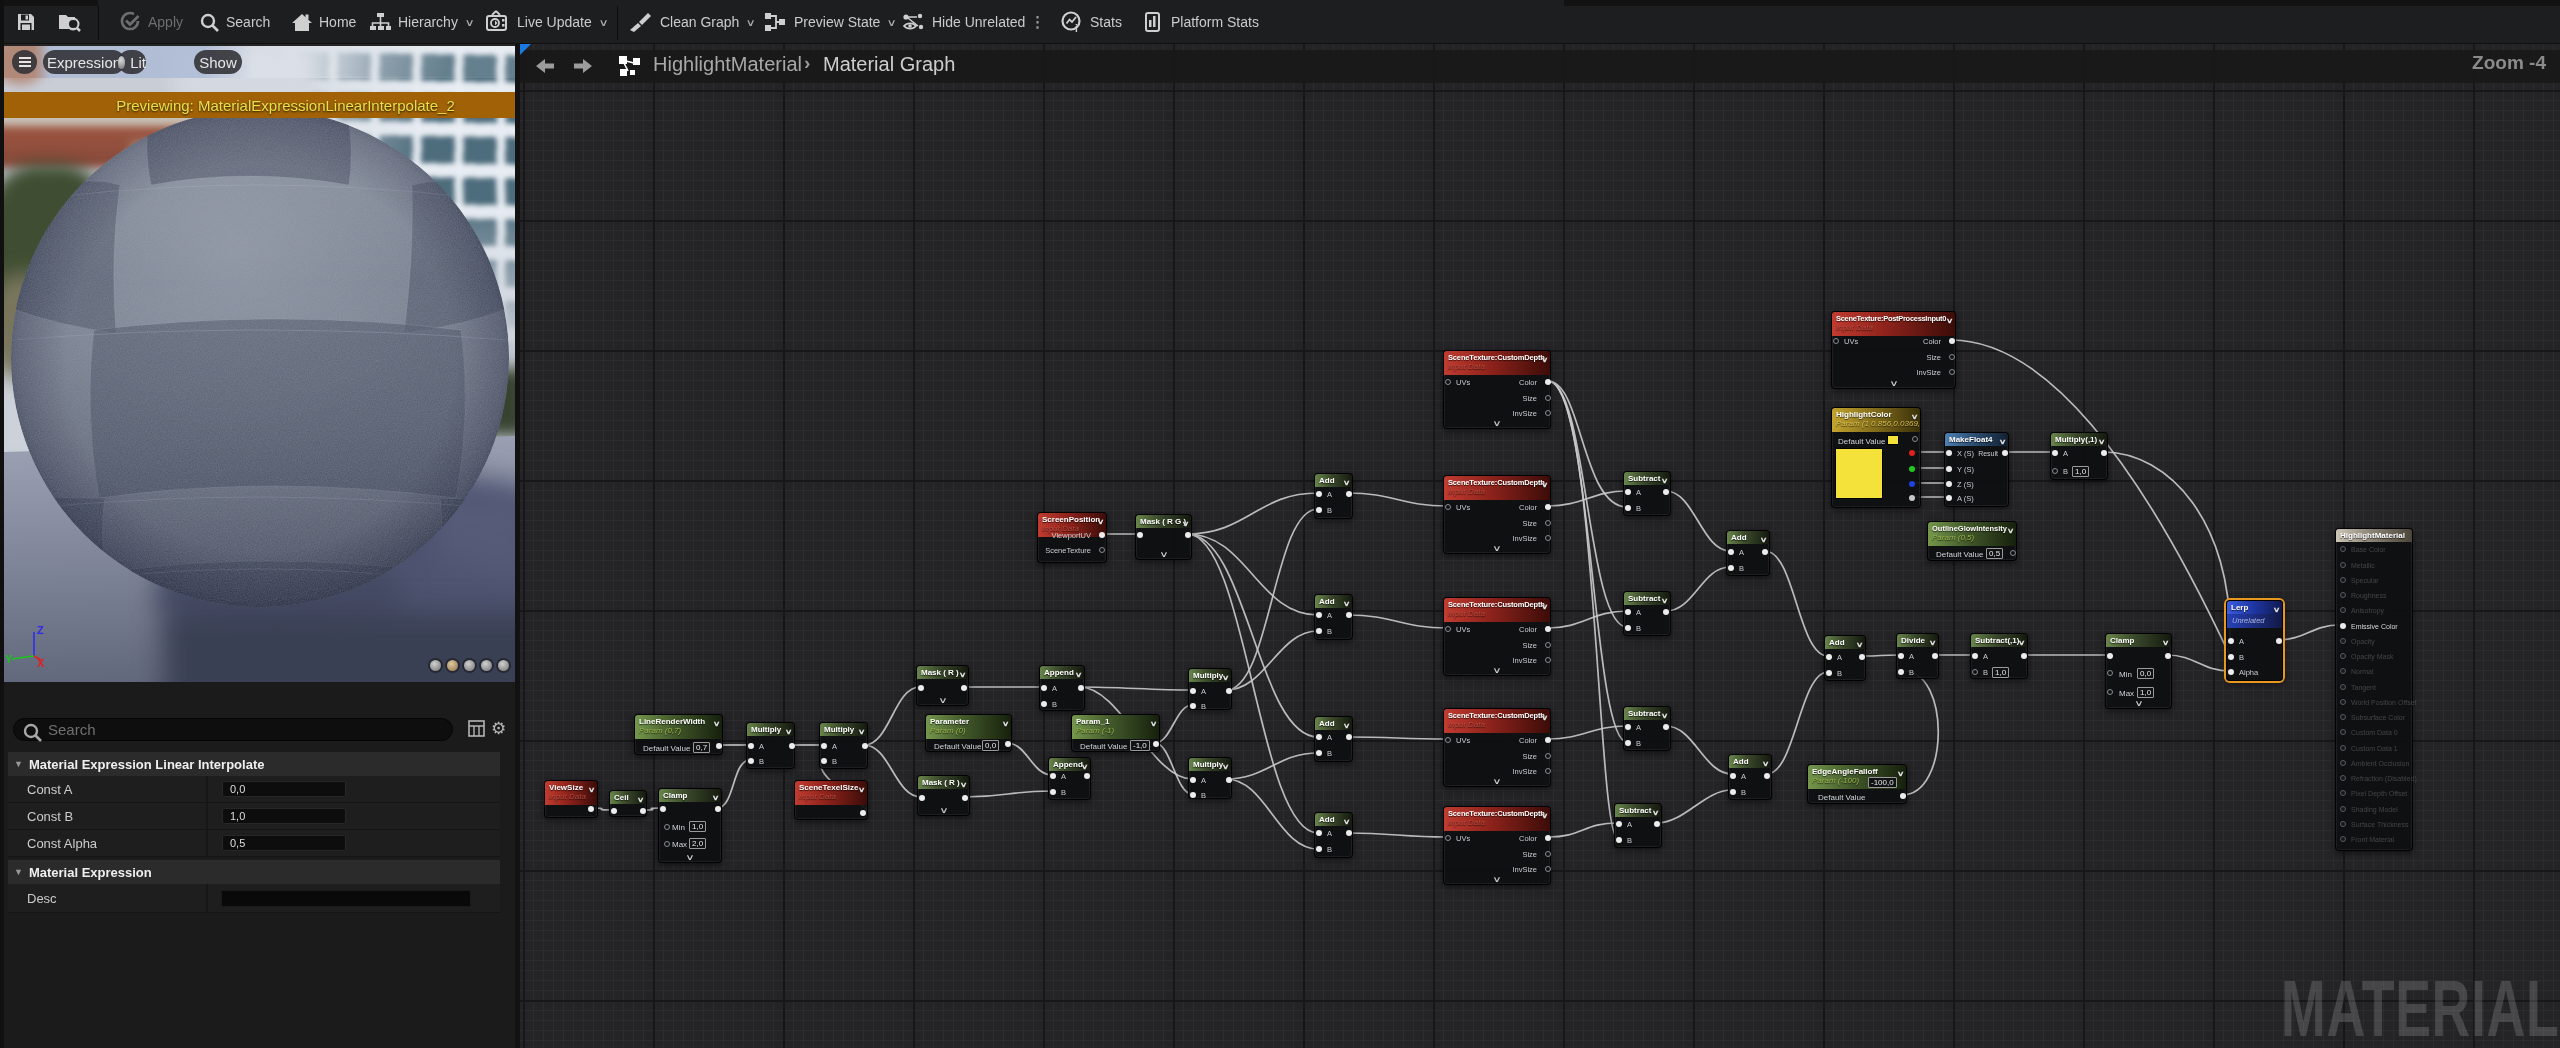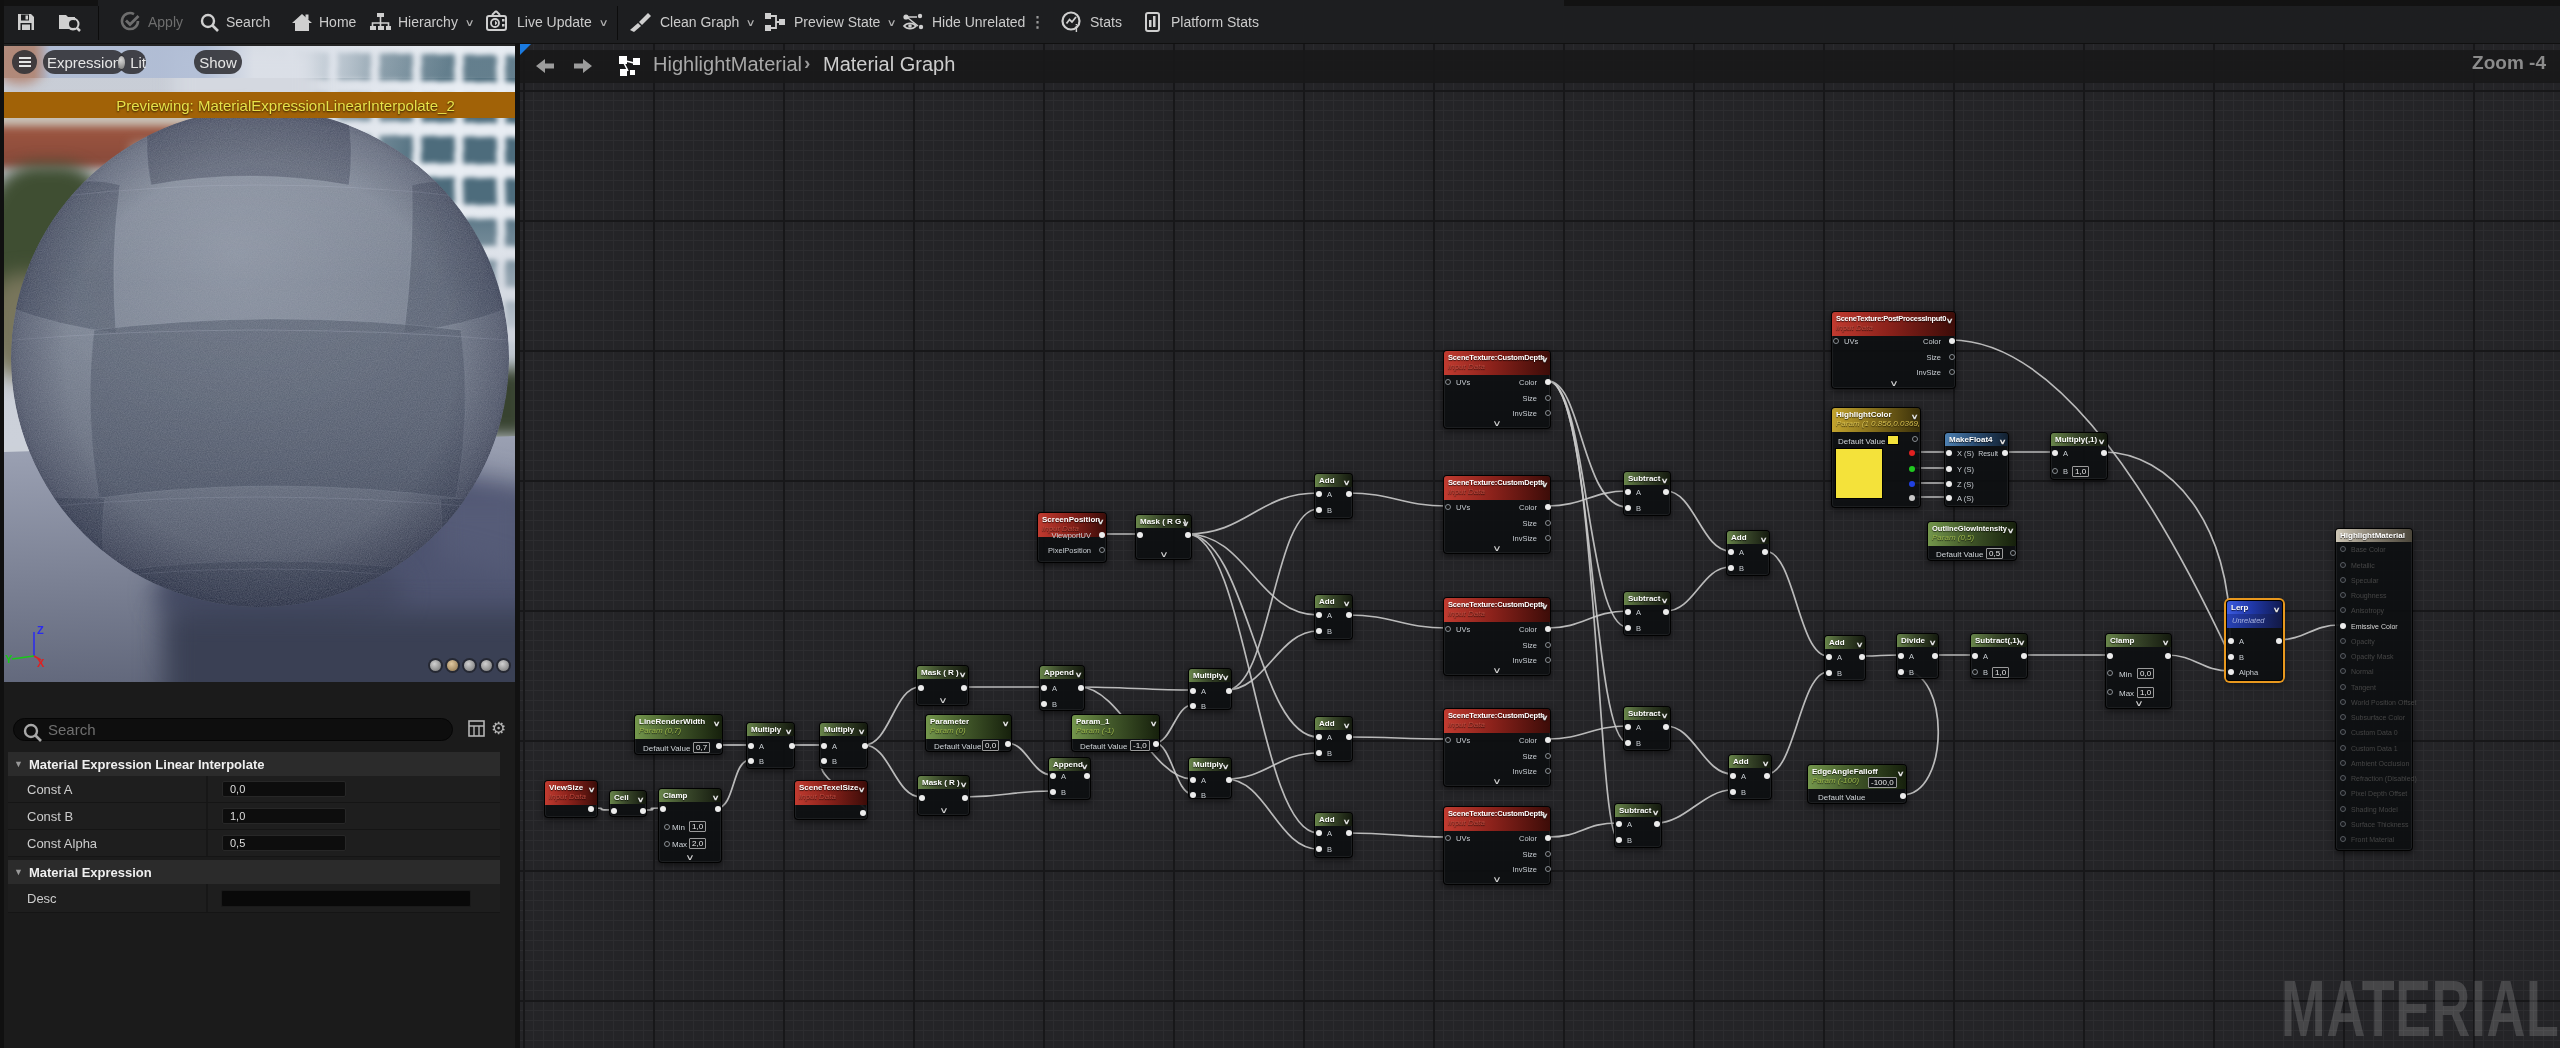--- a/index.html
+++ b/index.html
@@ -481,21 +481,21 @@
       <div class="plbl" style="left:12px;top:15px;">A</div>
       <div class="pin pf" style="left:1px;top:31px;"></div>
       <div class="plbl" style="left:12px;top:31px;">B</div>
       <div class="pin pf" style="left:35px;top:15px;"></div>
     </div>
     <div class="node" style="left:517px;top:468px;width:70px;height:51px;">
       <div class="nh hred nh2">ScreenPosition<span class="hchev">∨</span><div class="nsub" style="color:#bb4a3e;">Input Data</div></div>
       <div class="pin pf" style="left:61px;top:19px;"></div>
       <div class="plbl" style="right:15px;top:19px;">ViewportUV</div>
       <div class="pin ph" style="left:61px;top:34px;"></div>
-      <div class="plbl" style="right:15px;top:34px;">PixelPosition</div>
+      <div class="plbl" style="right:15px;top:34px;">SceneTexture</div>
     </div>
     <div class="node" style="left:615px;top:470px;width:57px;height:46px;">
       <div class="nh hop">Mask ( R G )<span class="hchev">∨</span></div>
       <div class="pin pf" style="left:1px;top:17px;"></div>
       <div class="pin pf" style="left:49px;top:17px;"></div>
       <div class="bchev">∨</div>
     </div>
     <div class="node" style="left:668px;top:624px;width:44px;height:42px;">
       <div class="nh hop">Multiply<span class="hchev">∨</span></div>
       <div class="pin pf" style="left:1px;top:19px;"></div>

